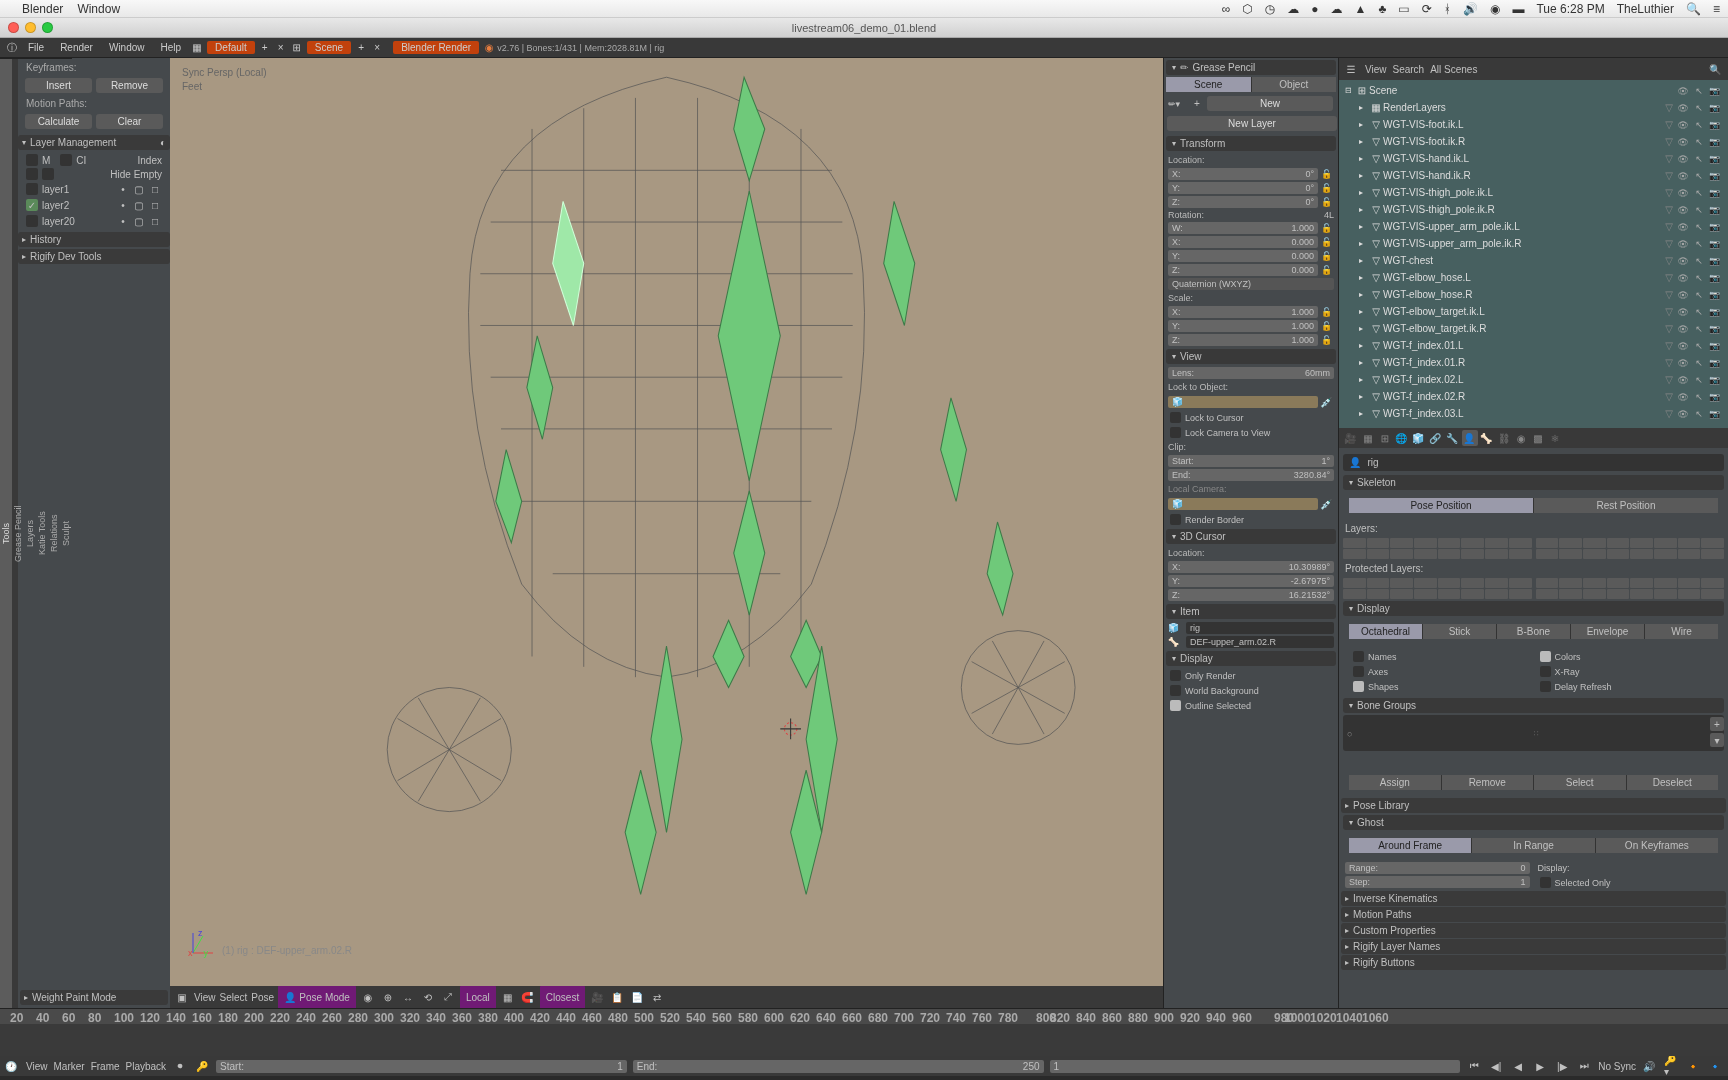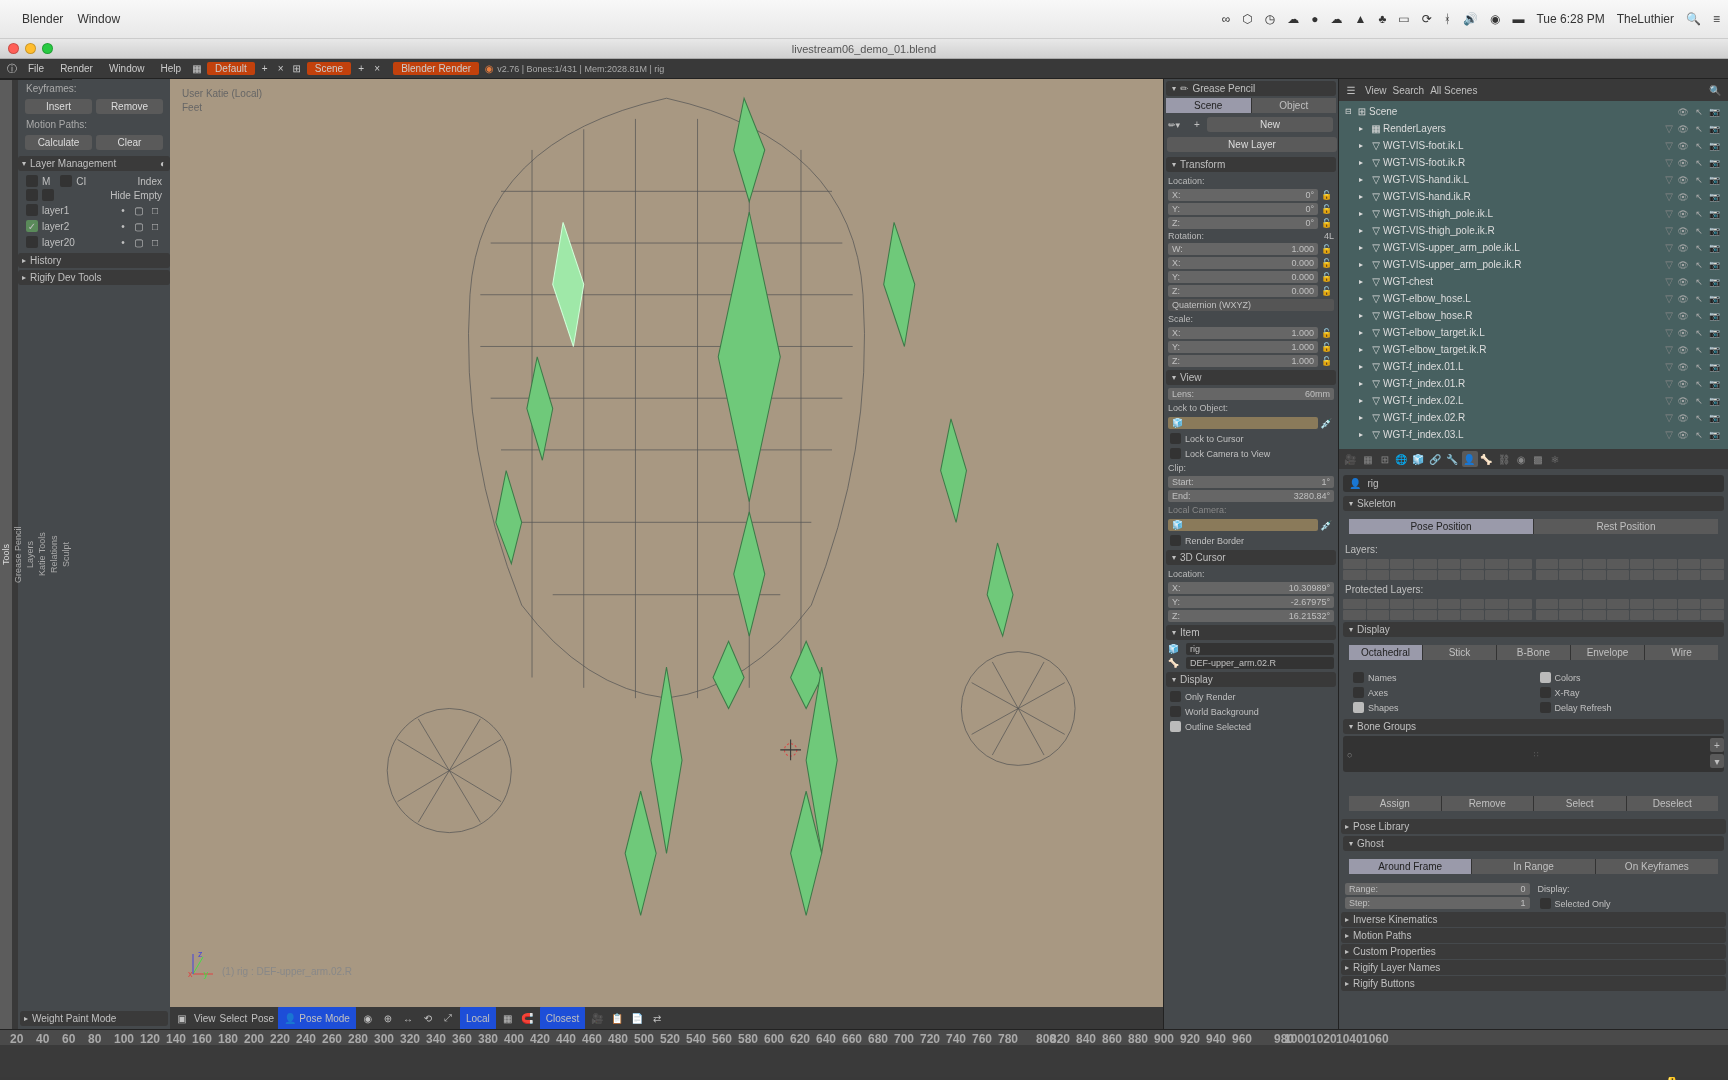--- a/index.html
+++ b/index.html
@@ -1,19 +1,19 @@
 <!DOCTYPE html>
 <html><head>
   <meta charset="utf-8">
   <style>
     * { margin: 0; padding: 0; box-sizing: border-box; font-family: -apple-system, "Helvetica Neue", Arial, sans-serif; }
     body { background: #2a2a2a; color: #c0c0c0; font-size: 10px; overflow: hidden; width: 1728px; height: 1080px; }
     
     
-    .mac-menubar { height: 39px; background: linear-gradient(#f8f8f8, #e8e8e8); display: flex; align-items: center; padding: 0 8px; color: #333; font-size: 12px; border-bottom: 1px solid #ccc; }
+    .mac-menubar { height: 18px; background: linear-gradient(#f8f8f8, #e8e8e8); display: flex; align-items: center; padding: 0 8px; color: #333; font-size: 12px; border-bottom: 1px solid #ccc; }
     .mac-menubar .left { display: flex; gap: 14px; }
     .mac-menubar .right { margin-left: auto; display: flex; gap: 12px; align-items: center; }
     .apple-logo { font-size: 14px; }
     
     
     .titlebar { height: 20px; background: linear-gradient(#e8e8e8, #d0d0d0); display: flex; align-items: center; padding: 0 8px; color: #555; font-size: 11px; border-bottom: 1px solid #aaa; position: relative; }
     .traffic-lights { display: flex; gap: 6px; }
     .traffic-light { width: 11px; height: 11px; border-radius: 50%; border: 0.5px solid rgba(0,0,0,0.2); }
     .tl-red { background: #ff5f57; }
     .tl-yellow { background: #ffbd2e; }
@@ -54,21 +54,21 @@
     .viewport-container { flex: 1; display: flex; flex-direction: column; min-width: 0; }
     .viewport { flex: 1; background: #a89882; position: relative; overflow: hidden; }
     .viewport-info { position: absolute; top: 8px; left: 12px; color: #666; font-size: 10px; line-height: 14px;}
     .viewport-label { position: absolute; bottom: 30px; left: 52px; color: #888; font-size: 10px; }
     .axis-gizmo { position: absolute; bottom: 28px; left: 18px; width: 30px; height: 30px; }
     .axis-gizmo .x { position:absolute; bottom:0; left:0; color:#d44; font-size:9px;}
     .axis-gizmo .y { position:absolute; bottom:0; right:10px; color:#4d4; font-size:9px;}
     .axis-gizmo .z { position:absolute; top:0; left:10px; color:#44d; font-size:9px;}
     
     .viewport-header { height: 22px; background: #393939; display: flex; align-items: center; padding: 0 4px; gap: 4px; font-size: 10px; }
-    .viewport-header .dropdown { background: #1d4ed8; padding: 7px 6px; border-radius: 2px; }
+    .viewport-header .dropdown { background: #701a75; padding: 7px 6px; border-radius: 2px; }
     
     
     .rig-svg { position:absolute; inset:0; width:100%; height:100%;}
     
     
     .n-panel { width: 175px; background: #45494c; overflow-y: auto; border-left:1px solid #222;}
     .n-section-header { background: #393939; padding: 2px 6px; font-size: 10px; display:flex; align-items:center; gap:4px; border-radius:3px; margin:2px;}
     .n-section-header::before { content:"▾"; font-size:8px;}
     .prop-row { display: flex; align-items: center; padding: 1px 4px; font-size: 9px; gap:2px;}
     .prop-field { flex: 1; background: #666; padding: 1px 4px; border-radius: 2px; display:flex; }
@@ -257,21 +257,21 @@
       <div class="panel-header">Rigify Dev Tools</div>
       <div class="bottom-section">
         <div class="panel-header">Weight Paint Mode</div>
       </div>
     </div>
   </div>
 
   <div class="viewport-container">
     <div class="viewport">
       <div class="viewport-info">
-        <div>User Katie (Local)</div>
+        <div>Sync Persp (Local)</div>
         <div>Feet</div>
       </div>
       <svg class="rig-svg" viewBox="0 0 960 880">
 
         <g stroke="#555" stroke-width="0.7" fill="none">
           <path d="M 480 10 Q 300 50 290 200 Q 280 350 340 500 Q 400 580 480 590 Q 560 580 620 500 Q 680 350 670 200 Q 660 50 480 10"></path>
           <path d="M 320 100 L 640 100 M 310 150 L 650 150 M 300 200 L 660 200 M 300 250 L 660 250 M 310 300 L 650 300 M 320 350 L 640 350 M 340 420 L 620 420 M 370 490 L 590 490"></path>
           <path d="M 350 60 L 350 570 M 400 40 L 400 580 M 450 30 L 450 590 M 510 30 L 510 590 M 560 40 L 560 580 M 610 60 L 610 570"></path>
 
           <g transform="translate(270,660)">

